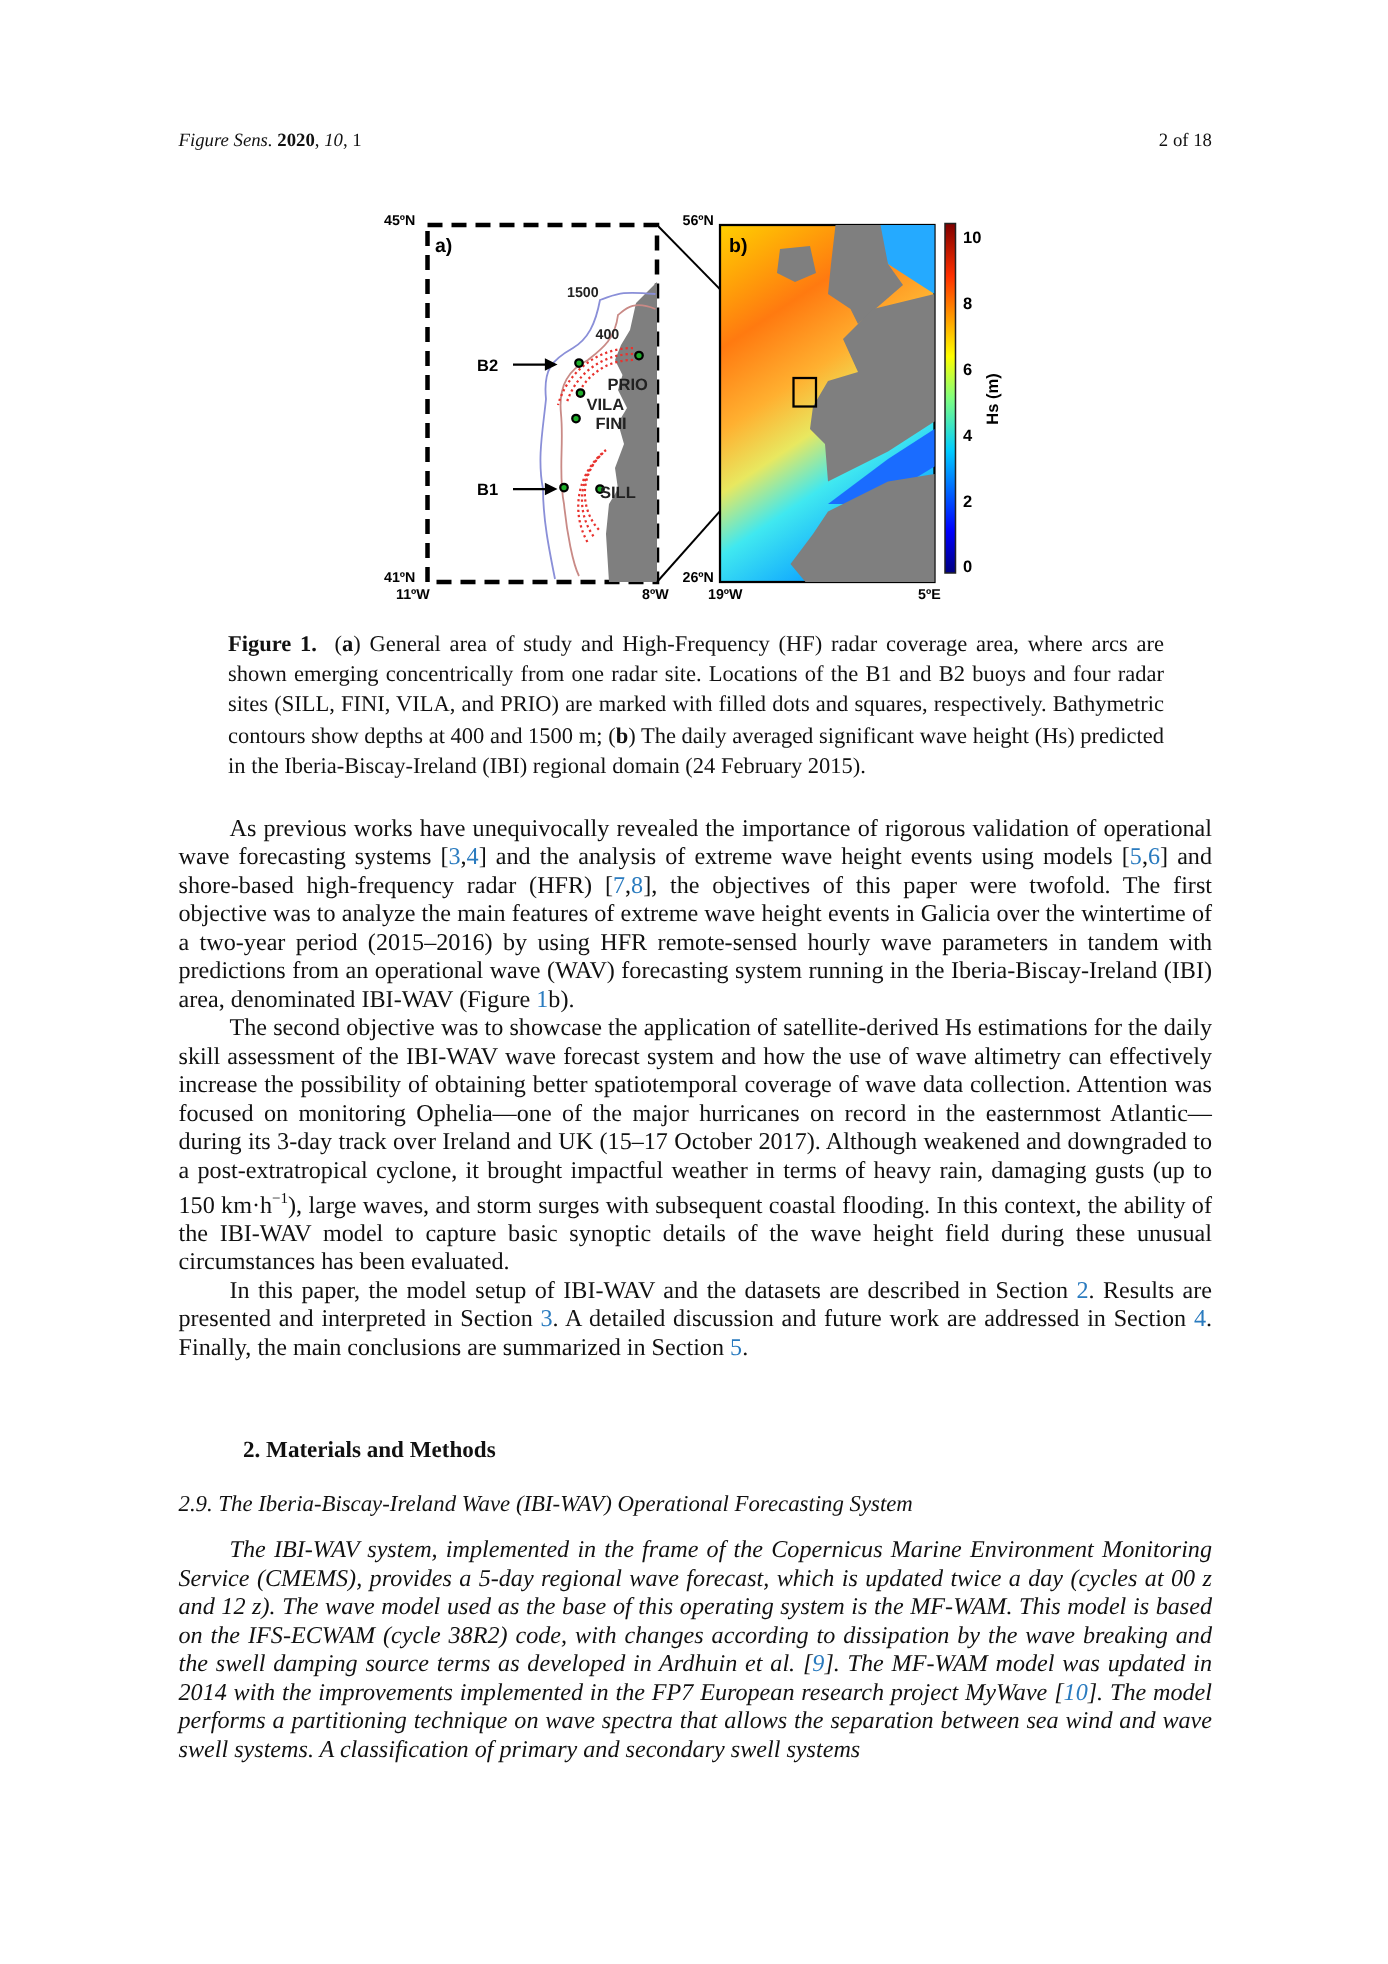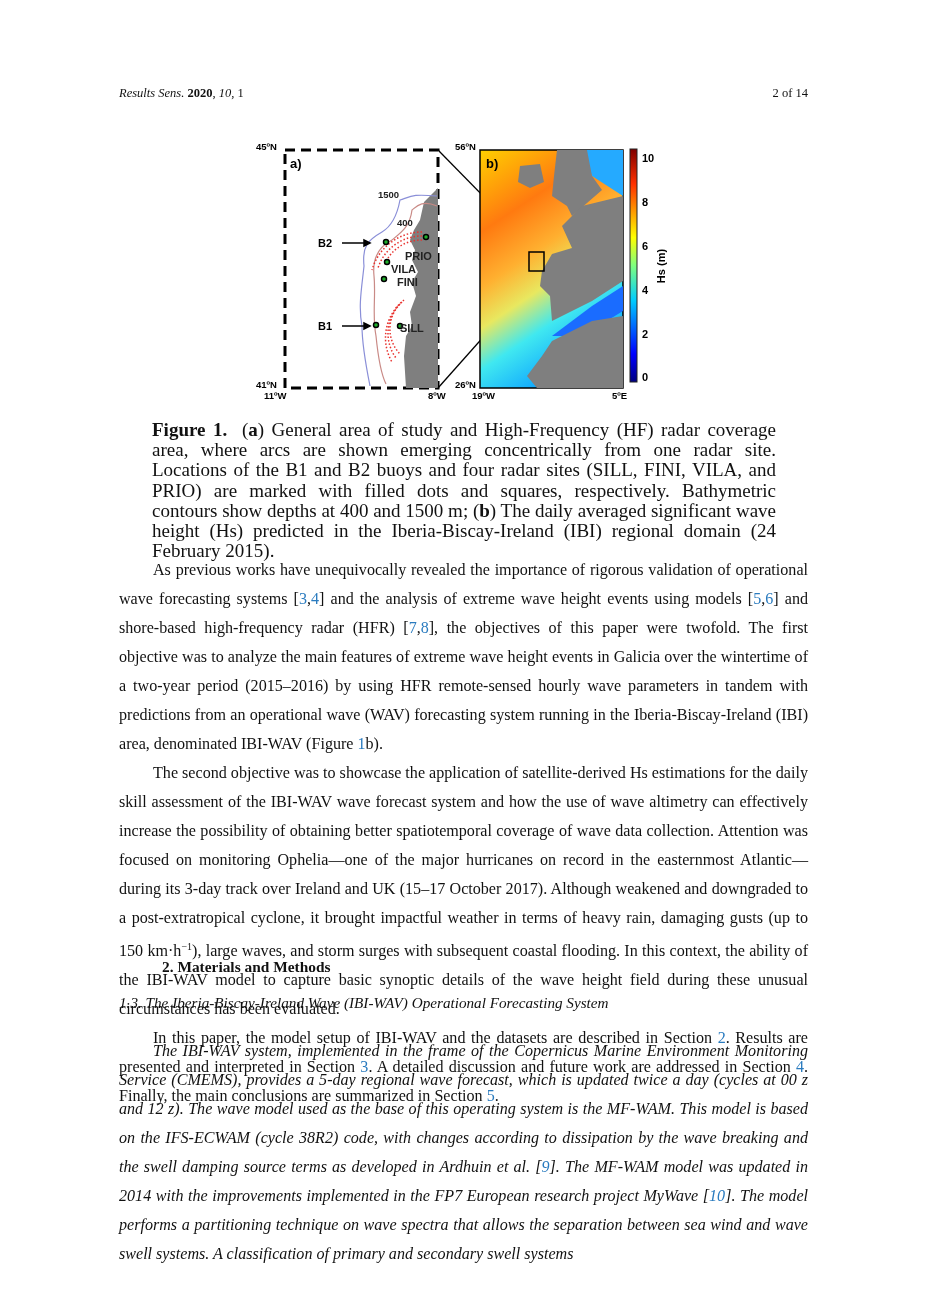--- a/index.html
+++ b/index.html
@@ -4,41 +4,41 @@
 <style>
   html, body { margin: 0; padding: 0; background: #ffffff; }
   body { width: 925px; height: 1309px; position: relative; overflow: hidden;
          font-family: "Liberation Serif", "DejaVu Serif", serif; color: #111; }
   .header { position: absolute; top: 86px; left: 119px; width: 689px; height: 20px;
             font-size: 12.5px; display: flex; justify-content: space-between; }
   .header .journal { font-style: italic; }
   .header b { font-style: normal; font-weight: bold; }
   .figure { position: absolute; top: 136px; left: 252px; width: 425px; height: 268px; }
   .caption { position: absolute; top: 420px; left: 152px; width: 624px;
-             font-size: 19px; line-height: 20.2px; text-align: justify; }
+             font-size: 15px; line-height: 20.2px; text-align: justify; }
   .caption b { font-weight: bold; }
   .body { position: absolute; left: 119px; width: 689px; font-size: 16.1px;
-          line-height: 29px; text-align: justify; margin-top: 12px; }
+          line-height: 19px; text-align: justify; }
   .body p { margin: 0; text-indent: 34px; }
   .ref { color: #2a7bbf; }
   .sec-h { position: absolute; left: 119px; font-weight: bold; font-size: 15.4px; margin-left: 43px; }
   .subsec-h { position: absolute; left: 119px; font-style: italic; font-size: 15.2px; }
   .maplabel { font-family: "Liberation Sans", "DejaVu Sans", sans-serif; font-weight: bold; }
 </style>
 </head>
 <body>
 
 <div class="header">
   <span>
-    <span class="journal">Results Sens.</span>
+    <span class="journal">Figure Sens.</span>
     <b>2020</b>,
     <i>10</i>,
     <span>1</span>
   </span>
-  <span>2 of 14</span>
+  <span>2 of 18</span>
 </div>
 
 <div class="figure">
   <svg width="425" height="268" viewBox="0 0 425 268">
     <defs>
       <linearGradient id="cbar" x1="0" y1="1" x2="0" y2="0">
         <stop offset="0" stop-color="#00007f"></stop>
         <stop offset="0.12" stop-color="#0000ff"></stop>
         <stop offset="0.35" stop-color="#00ccff"></stop>
         <stop offset="0.5" stop-color="#7fff7f"></stop>
@@ -145,17 +145,17 @@
   <b>Figure 1.</b>&nbsp; (<b>a</b><span>) General area of study and High-Frequency (HF) radar coverage area, where arcs are shown emerging concentrically from one radar site. Locations of the B1 and B2 buoys and four radar sites (SILL, FINI, VILA, and PRIO) are marked with filled dots and squares, respectively. Bathymetric contours show depths at 400 and 1500 m; (</span><b>b</b><span>) The daily averaged significant wave height (Hs) predicted in the Iberia-Biscay-Ireland (IBI) regional domain (24 February 2015).</span>
 </div>
 
 <div class="body" style="top:543px;">
   <p><span>As previous works have unequivocally revealed the importance of rigorous validation of operational wave forecasting systems [</span><a class="ref">3</a><span>,</span><a class="ref">4</a><span>] and the analysis of extreme wave height events using models [</span><a class="ref">5</a><span>,</span><a class="ref">6</a><span>] and shore-based high-frequency radar (HFR) [</span><a class="ref">7</a><span>,</span><a class="ref">8</a><span>], the objectives of this paper were twofold. The first objective was to analyze the main features of extreme wave height events in Galicia over the wintertime of a two-year period (2015–2016) by using HFR remote-sensed hourly wave parameters in tandem with predictions from an operational wave (WAV) forecasting system running in the Iberia-Biscay-Ireland (IBI) area, denominated IBI-WAV (Figure </span><a class="ref">1</a><span>b).</span></p>
   <p><span>The second objective was to showcase the application of satellite-derived Hs estimations for the daily skill assessment of the IBI-WAV wave forecast system and how the use of wave altimetry can effectively increase the possibility of obtaining better spatiotemporal coverage of wave data collection. Attention was focused on monitoring Ophelia—one of the major hurricanes on record in the easternmost Atlantic—during its 3-day track over Ireland and UK (15–17 October 2017). Although weakened and downgraded to a post-extratropical cyclone, it brought impactful weather in terms of heavy rain, damaging gusts (up to 150 km·h</span><sup style="font-size:10px;">−1</sup><span>), large waves, and storm surges with subsequent coastal flooding. In this context, the ability of the IBI-WAV model to capture basic synoptic details of the wave height field during these unusual circumstances has been evaluated.</span></p>
   <p><span>In this paper, the model setup of IBI-WAV and the datasets are described in Section </span><a class="ref">2</a><span>. Results are presented and interpreted in Section </span><a class="ref">3</a><span>.  A detailed discussion and future work are addressed in Section </span><a class="ref">4</a><span>. Finally, the main conclusions are summarized in Section </span><a class="ref">5</a><span>.</span></p>
 </div>
 
 <div class="sec-h" style="top:958px;">2. Materials and Methods</div>
-<div class="subsec-h" style="top:994px;">1.3. The Iberia-Biscay-Ireland Wave (IBI-WAV) Operational Forecasting System</div>
+<div class="subsec-h" style="top:994px;">2.9. The Iberia-Biscay-Ireland Wave (IBI-WAV) Operational Forecasting System</div>
 
 <div class="body" style="top:1024px;font-style:italic;">
   <p><span>The IBI-WAV system, implemented in the frame of the Copernicus Marine Environment Monitoring Service (CMEMS), provides a 5-day regional wave forecast, which is updated twice a day (cycles at 00 z and 12 z). The wave model used as the base of this operating system is the MF-WAM. This model is based on the IFS-ECWAM (cycle 38R2) code, with changes according to dissipation by the wave breaking and the swell damping source terms as developed in Ardhuin et al. [</span><a class="ref">9</a><span>]. The MF-WAM model was updated in 2014 with the improvements implemented in the FP7 European research project MyWave [</span><a class="ref">10</a><span>]. The model performs a partitioning technique on wave spectra that allows the separation between sea wind and wave swell systems. A classification of primary and secondary swell systems</span></p>
 </div>
 
 </body></html>

